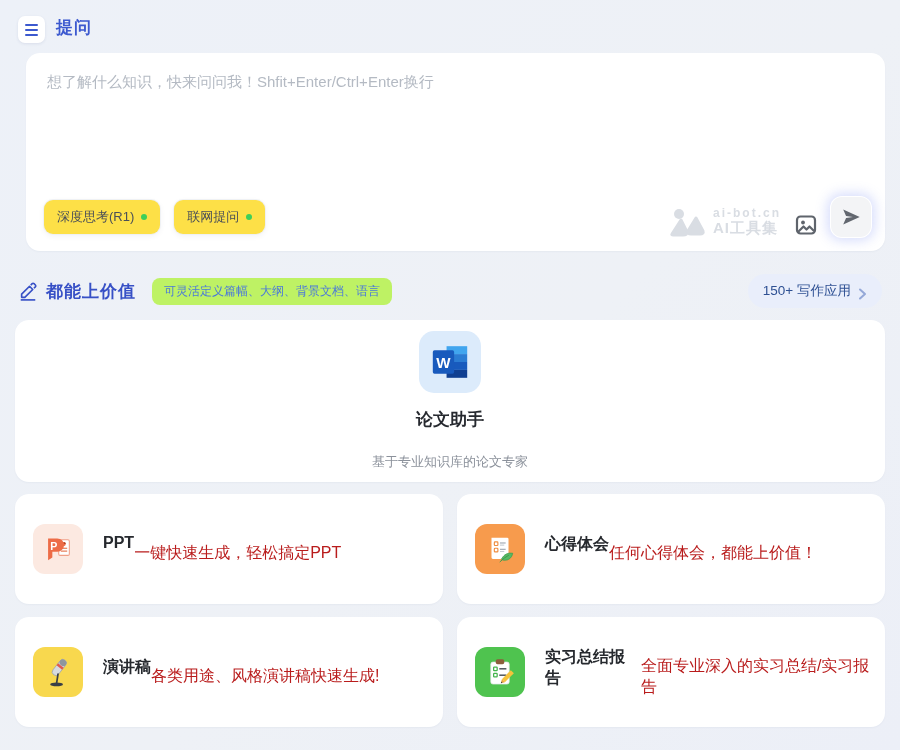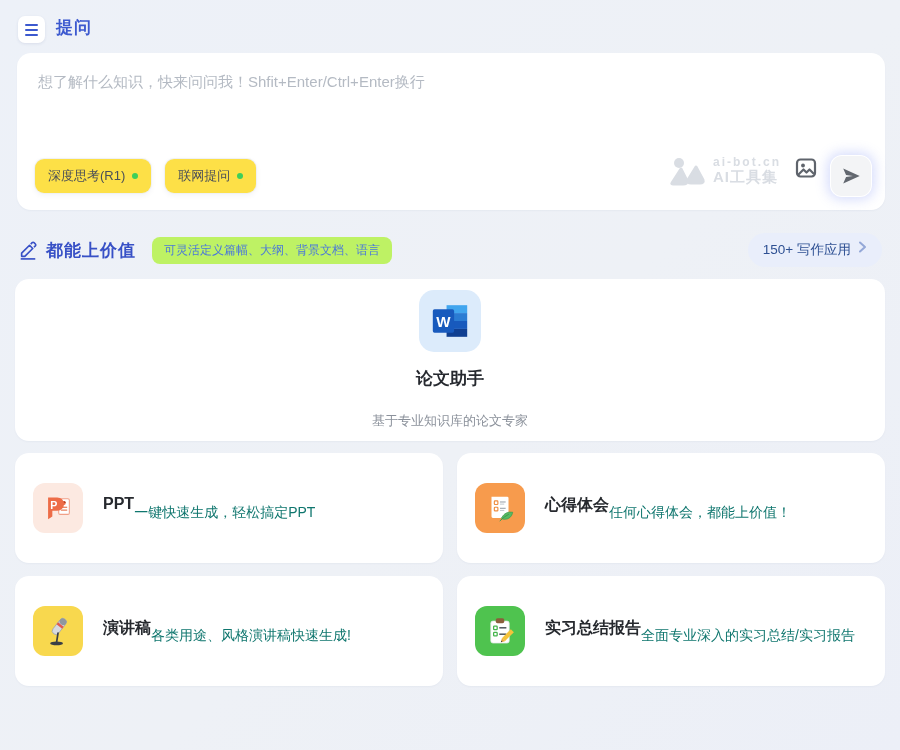--- a/index.html
+++ b/index.html
@@ -12,53 +12,53 @@
   .topbar { display:flex; align-items:flex-start; gap:11px; padding:16px 18px 0 18px; }
   .menu-btn {
     width:27px; height:27px; background:#fff; border-radius:7px;
     display:flex; flex-direction:column; justify-content:center; align-items:center; gap:3px;
     box-shadow:0 1px 3px rgba(40,60,120,.10); cursor:pointer;
   }
   .menu-btn i { display:block; width:13px; height:2px; background:#3c59cf; border-radius:1px; }
   .page-title { font-size:17px; font-weight:700; color:#3c59cf; letter-spacing:1px; }
 
   .ask-card {
-    margin:10px 15px 0 17px; height:157px; background:#fff; border-radius:14px;
+    margin:10px 15px 0 26px; height:198px; background:#fff; border-radius:14px;
     position:relative; box-shadow:0 1px 2px rgba(30,50,90,.04);
   }
   .placeholder { position:absolute; top:20px; left:21px; right:20px; font-size:15px; color:#b4bac3; }
   .ask-bottom { position:absolute; left:18px; right:14px; bottom:14px; display:flex; align-items:center; }
   .toggle-row { display:flex; gap:14px; }
   .toggle-pill {
     display:flex; align-items:center; gap:7px; background:#fde047; border-radius:9px;
     padding:8px 13px; font-size:13px; color:#4a4f58; cursor:pointer;
     box-shadow:0 0 0 1px #eff1f4, 0 2px 6px rgba(25,40,80,.06);
   }
   .dot { width:6px; height:6px; border-radius:50%; }
-  .ask-right { margin-left:auto; display:flex; align-items:flex-start; gap:13px; }
+  .ask-right { margin-left:auto; display:flex; align-items:flex-end; gap:13px; }
   .watermark { display:flex; align-items:center; gap:7px; user-select:none; }
   .wm-text { display:flex; flex-direction:column; line-height:1.1; }
   .wm-line1 { font-size:12px; font-weight:700; letter-spacing:2px; color:#d9dde3; }
   .wm-line2 { font-size:15px; font-weight:700; letter-spacing:1px; color:#d9dde3; }
   .img-btn { width:24px; height:24px; cursor:pointer; display:flex; }
   .send-btn {
     width:40px; height:40px; border-radius:11px; background:#f3f4f6;
     display:flex; align-items:center; justify-content:center; cursor:pointer;
     box-shadow:0 0 0 1px #fff, 0 0 12px 4px rgba(125,145,245,.30);
   }
 
   .section-head { display:flex; align-items:center; margin:23px 18px 0 18px; }
   .sec-icon { display:flex; margin-right:8px; }
   .sec-title { font-size:17px; font-weight:700; color:#3750c6; letter-spacing:1px; }
   .sec-sub {
     margin-left:16px; background:#bef264; color:#4b79d9; font-size:12px;
     padding:5px 12px; border-radius:8px;
   }
   .more-pill {
-    margin-left:auto; display:flex; align-items:flex-start; gap:7px; background:#e9eefb;
+    margin-left:auto; display:flex; align-items:flex-end; gap:7px; background:#e9eefb;
     color:#2e5093; font-size:13.5px; padding:8px 15px; border-radius:17px; cursor:pointer;
   }
 
   .featured-card {
     margin:12px 15px 0 15px; height:162px; background:#fff; border-radius:14px;
     display:flex; flex-direction:column; align-items:center; justify-content:center;
     cursor:pointer; box-shadow:0 1px 2px rgba(30,50,90,.04);
   }
   .word-badge {
     width:62px; height:62px; border-radius:15px; background:#dcebfb;
@@ -71,21 +71,21 @@
   .app-card {
     height:110px; background:#fff; border-radius:14px; display:flex; align-items:center;
     padding-left:18px; gap:20px; cursor:pointer; box-shadow:0 1px 2px rgba(30,50,90,.04);
   }
   .app-icon {
     width:50px; height:50px; border-radius:12px; flex:0 0 auto;
     display:flex; align-items:center; justify-content:center;
   }
   .app-text { display:flex; flex-direction:row; }
   .app-title { font-size:16px; font-weight:600; color:#26292e; }
-  .app-sub { margin-top:9px; font-size:14px; color:#0f766e; }
+  .app-sub { margin-top:9px; font-size:16px; color:#b91c1c; }
 </style>
 </head>
 <body>
 
 <div class="topbar">
   <div class="menu-btn">
     <span class="icon">
         <i></i>
       </span>
       <i></i>

